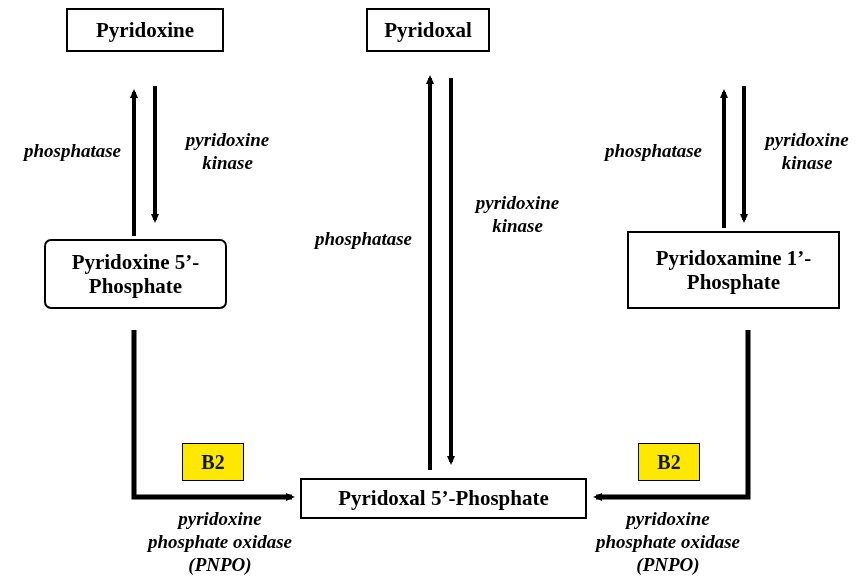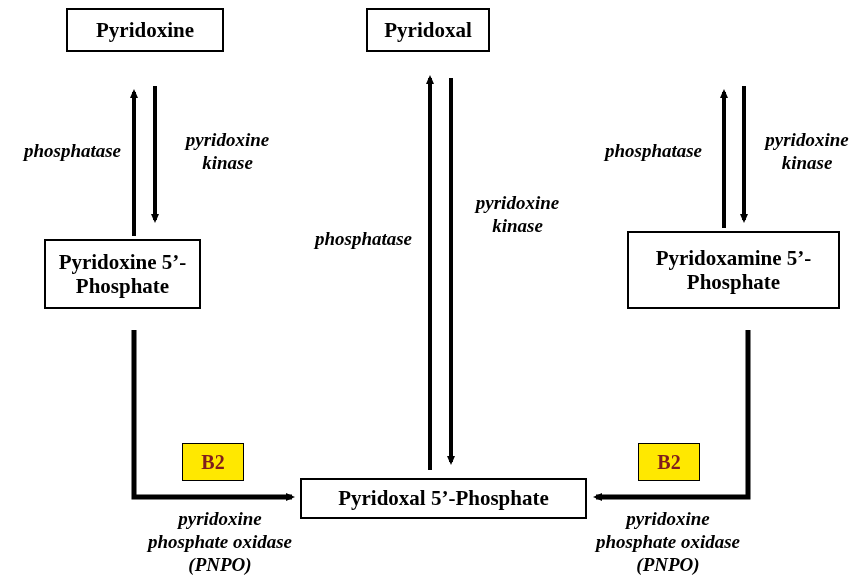--- a/index.html
+++ b/index.html
@@ -45,21 +45,21 @@
   .badge {
     position: absolute;
     box-sizing: border-box;
     border: 1px solid #000000;
     background: #ffe800;
     font-weight: bold;
     font-size: 20px;
     display: flex;
     align-items: center;
     justify-content: center;
-    color: #7f1d1d;
+    color: #0f172a;
     font-family: "Liberation Serif", serif;
   }
   svg.arrows {
     position: absolute;
     left: 0;
     top: 0;
     width: 857px;
     height: 581px;
     pointer-events: none;
   }
@@ -111,27 +111,27 @@
 
   <div class="node" style="left:66px; top:8px; width:158px; height:44px;">
     <span>Pyridoxine</span>
   </div>
 
   <div class="node" style="left:366px; top:8px; width:124px; height:44px;">
     <span>Pyridoxal</span>
   </div>
 
 
-  <div class="node" style="left:44px; top:239px; width:157px; height:70px;">
+  <div class="node" style="left:44px; top:239px; width:183px; height:70px;border-radius:7px;">
     <span>Pyridoxine 5’-
 Phosphate</span>
   </div>
 
   <div class="node" style="left:627px; top:231px; width:213px; height:78px;">
-    <span>Pyridoxamine 5’-
+    <span>Pyridoxamine 1’-
 Phosphate</span>
   </div>
 
   <div class="node" style="left:300px; top:478px; width:287px; height:41px;">
     <span>Pyridoxal 5’-Phosphate</span>
   </div>
 
   <div class="label" style="left:5px; top:140px; width:135px; text-align:center;">phosphatase</div>
 
   <div class="label" style="left:165px; top:129px; width:125px; text-align:center;">pyridoxine

